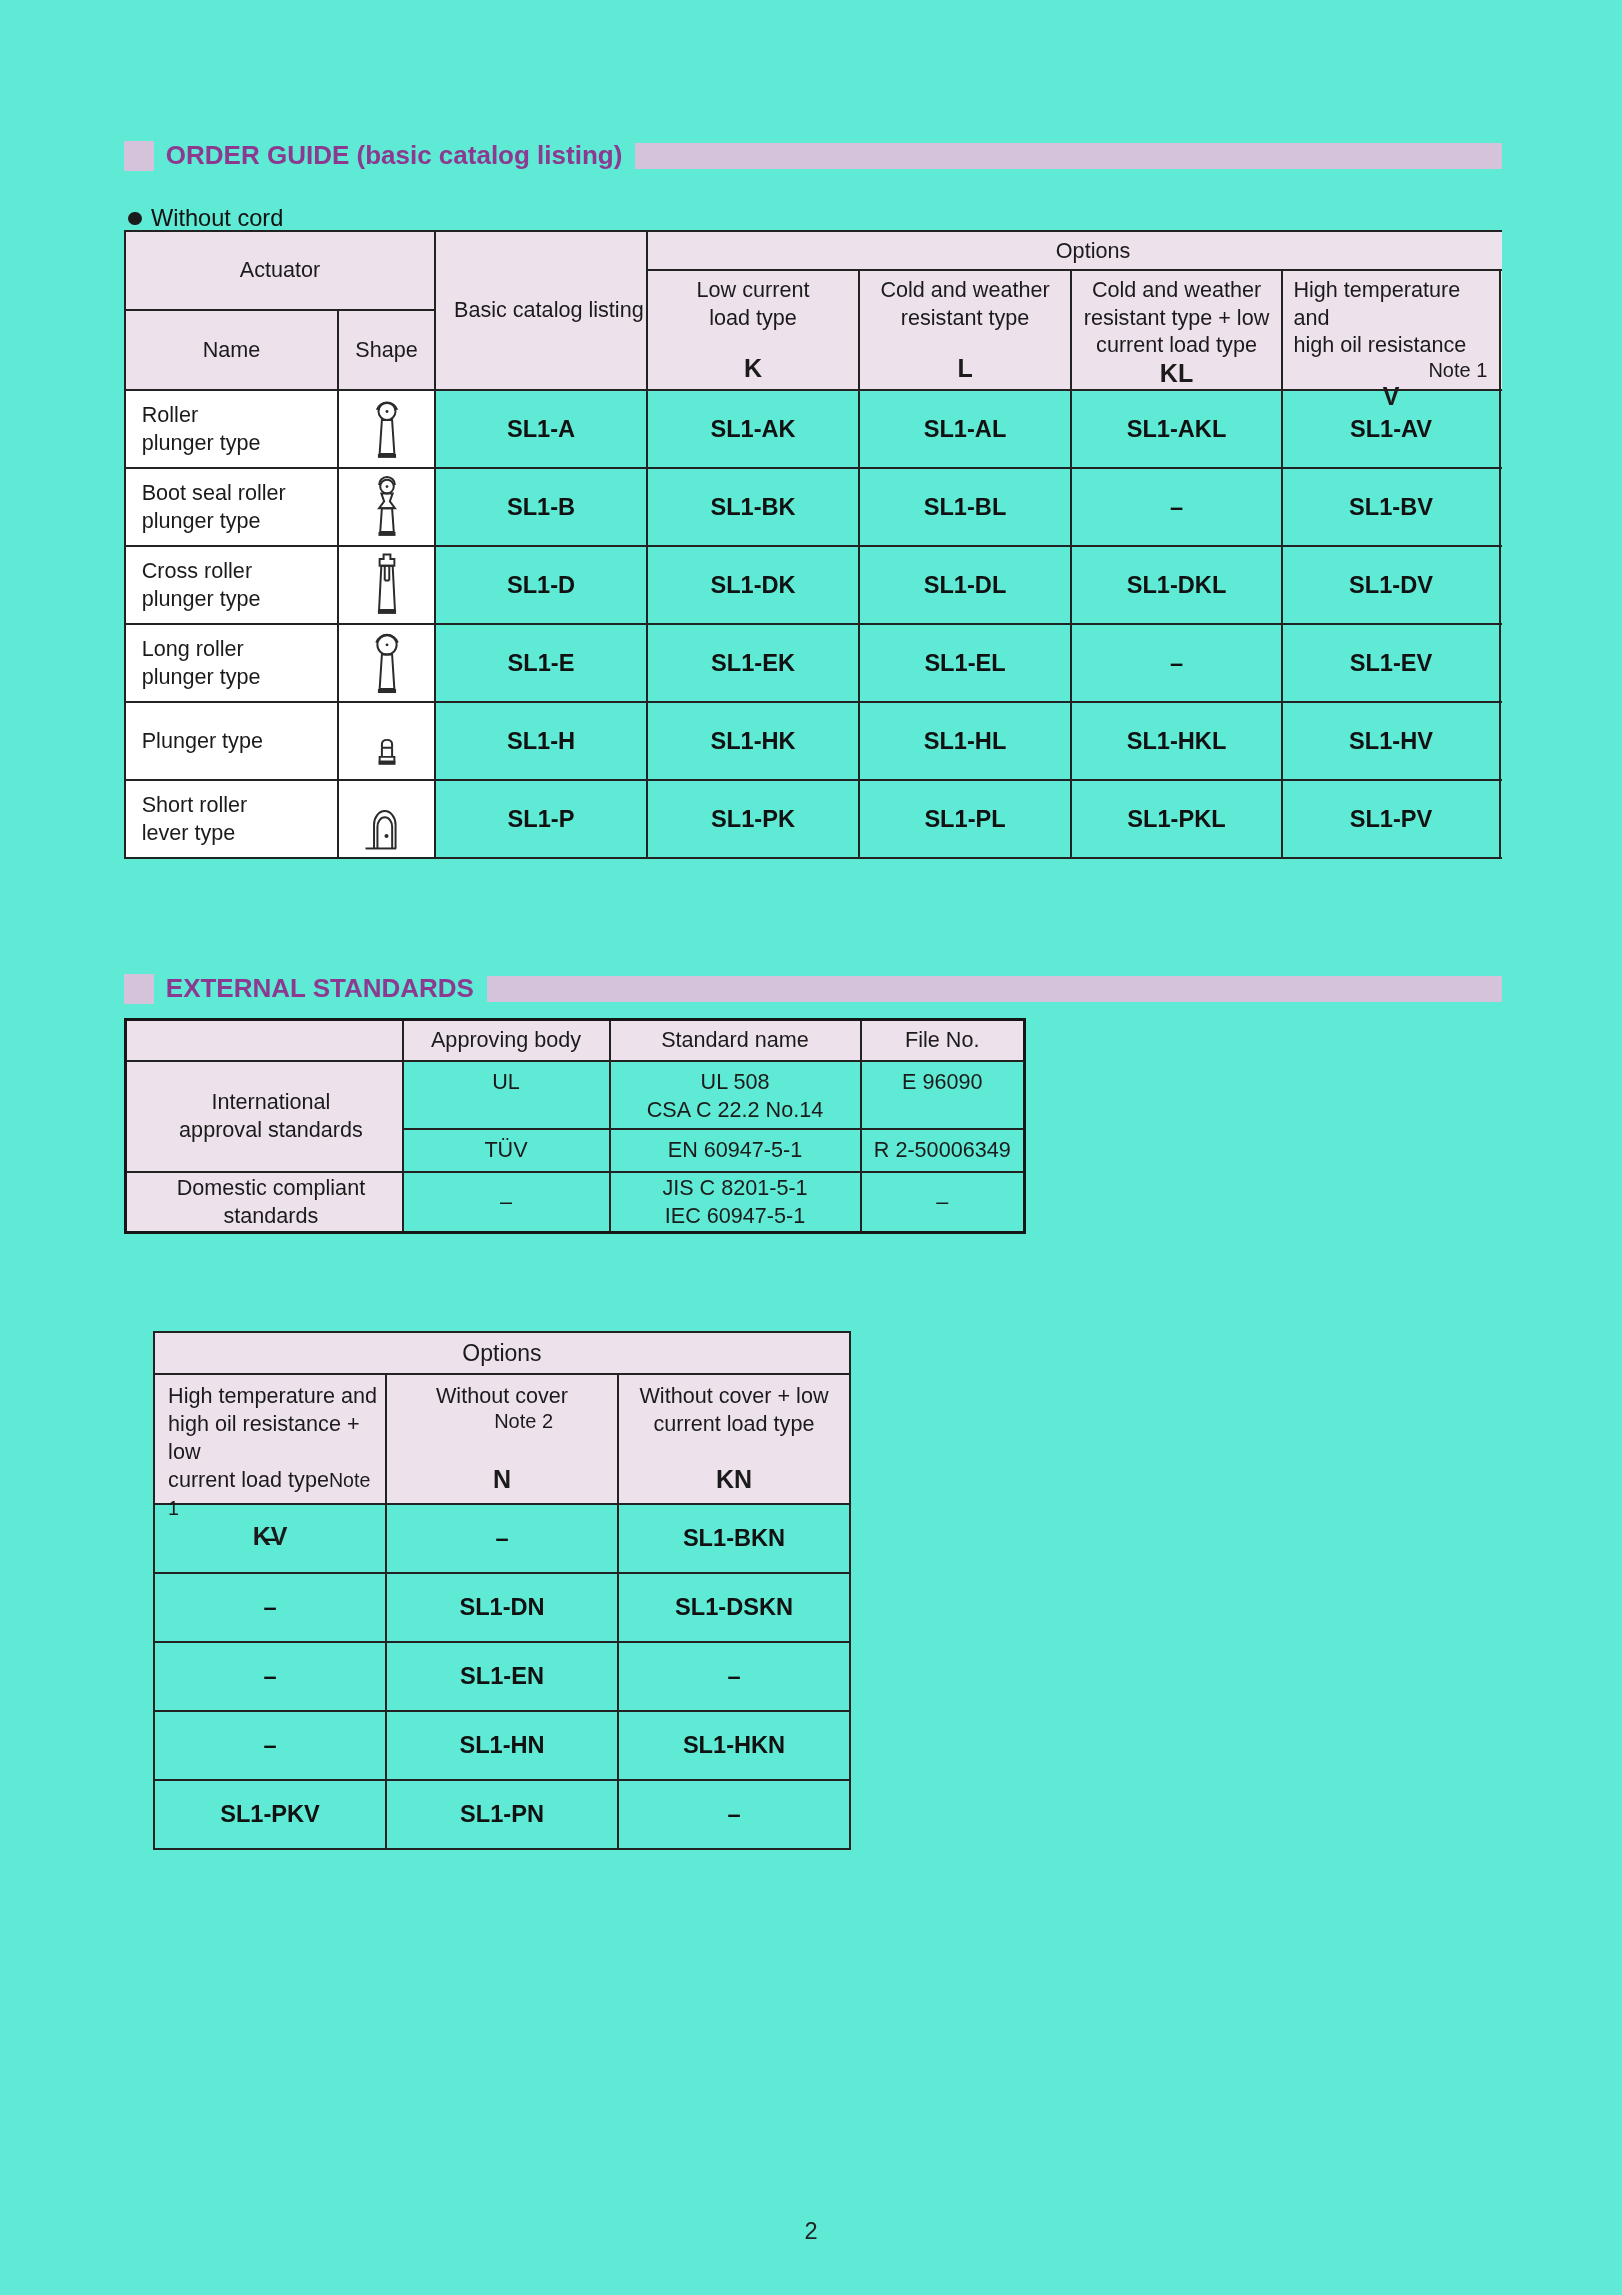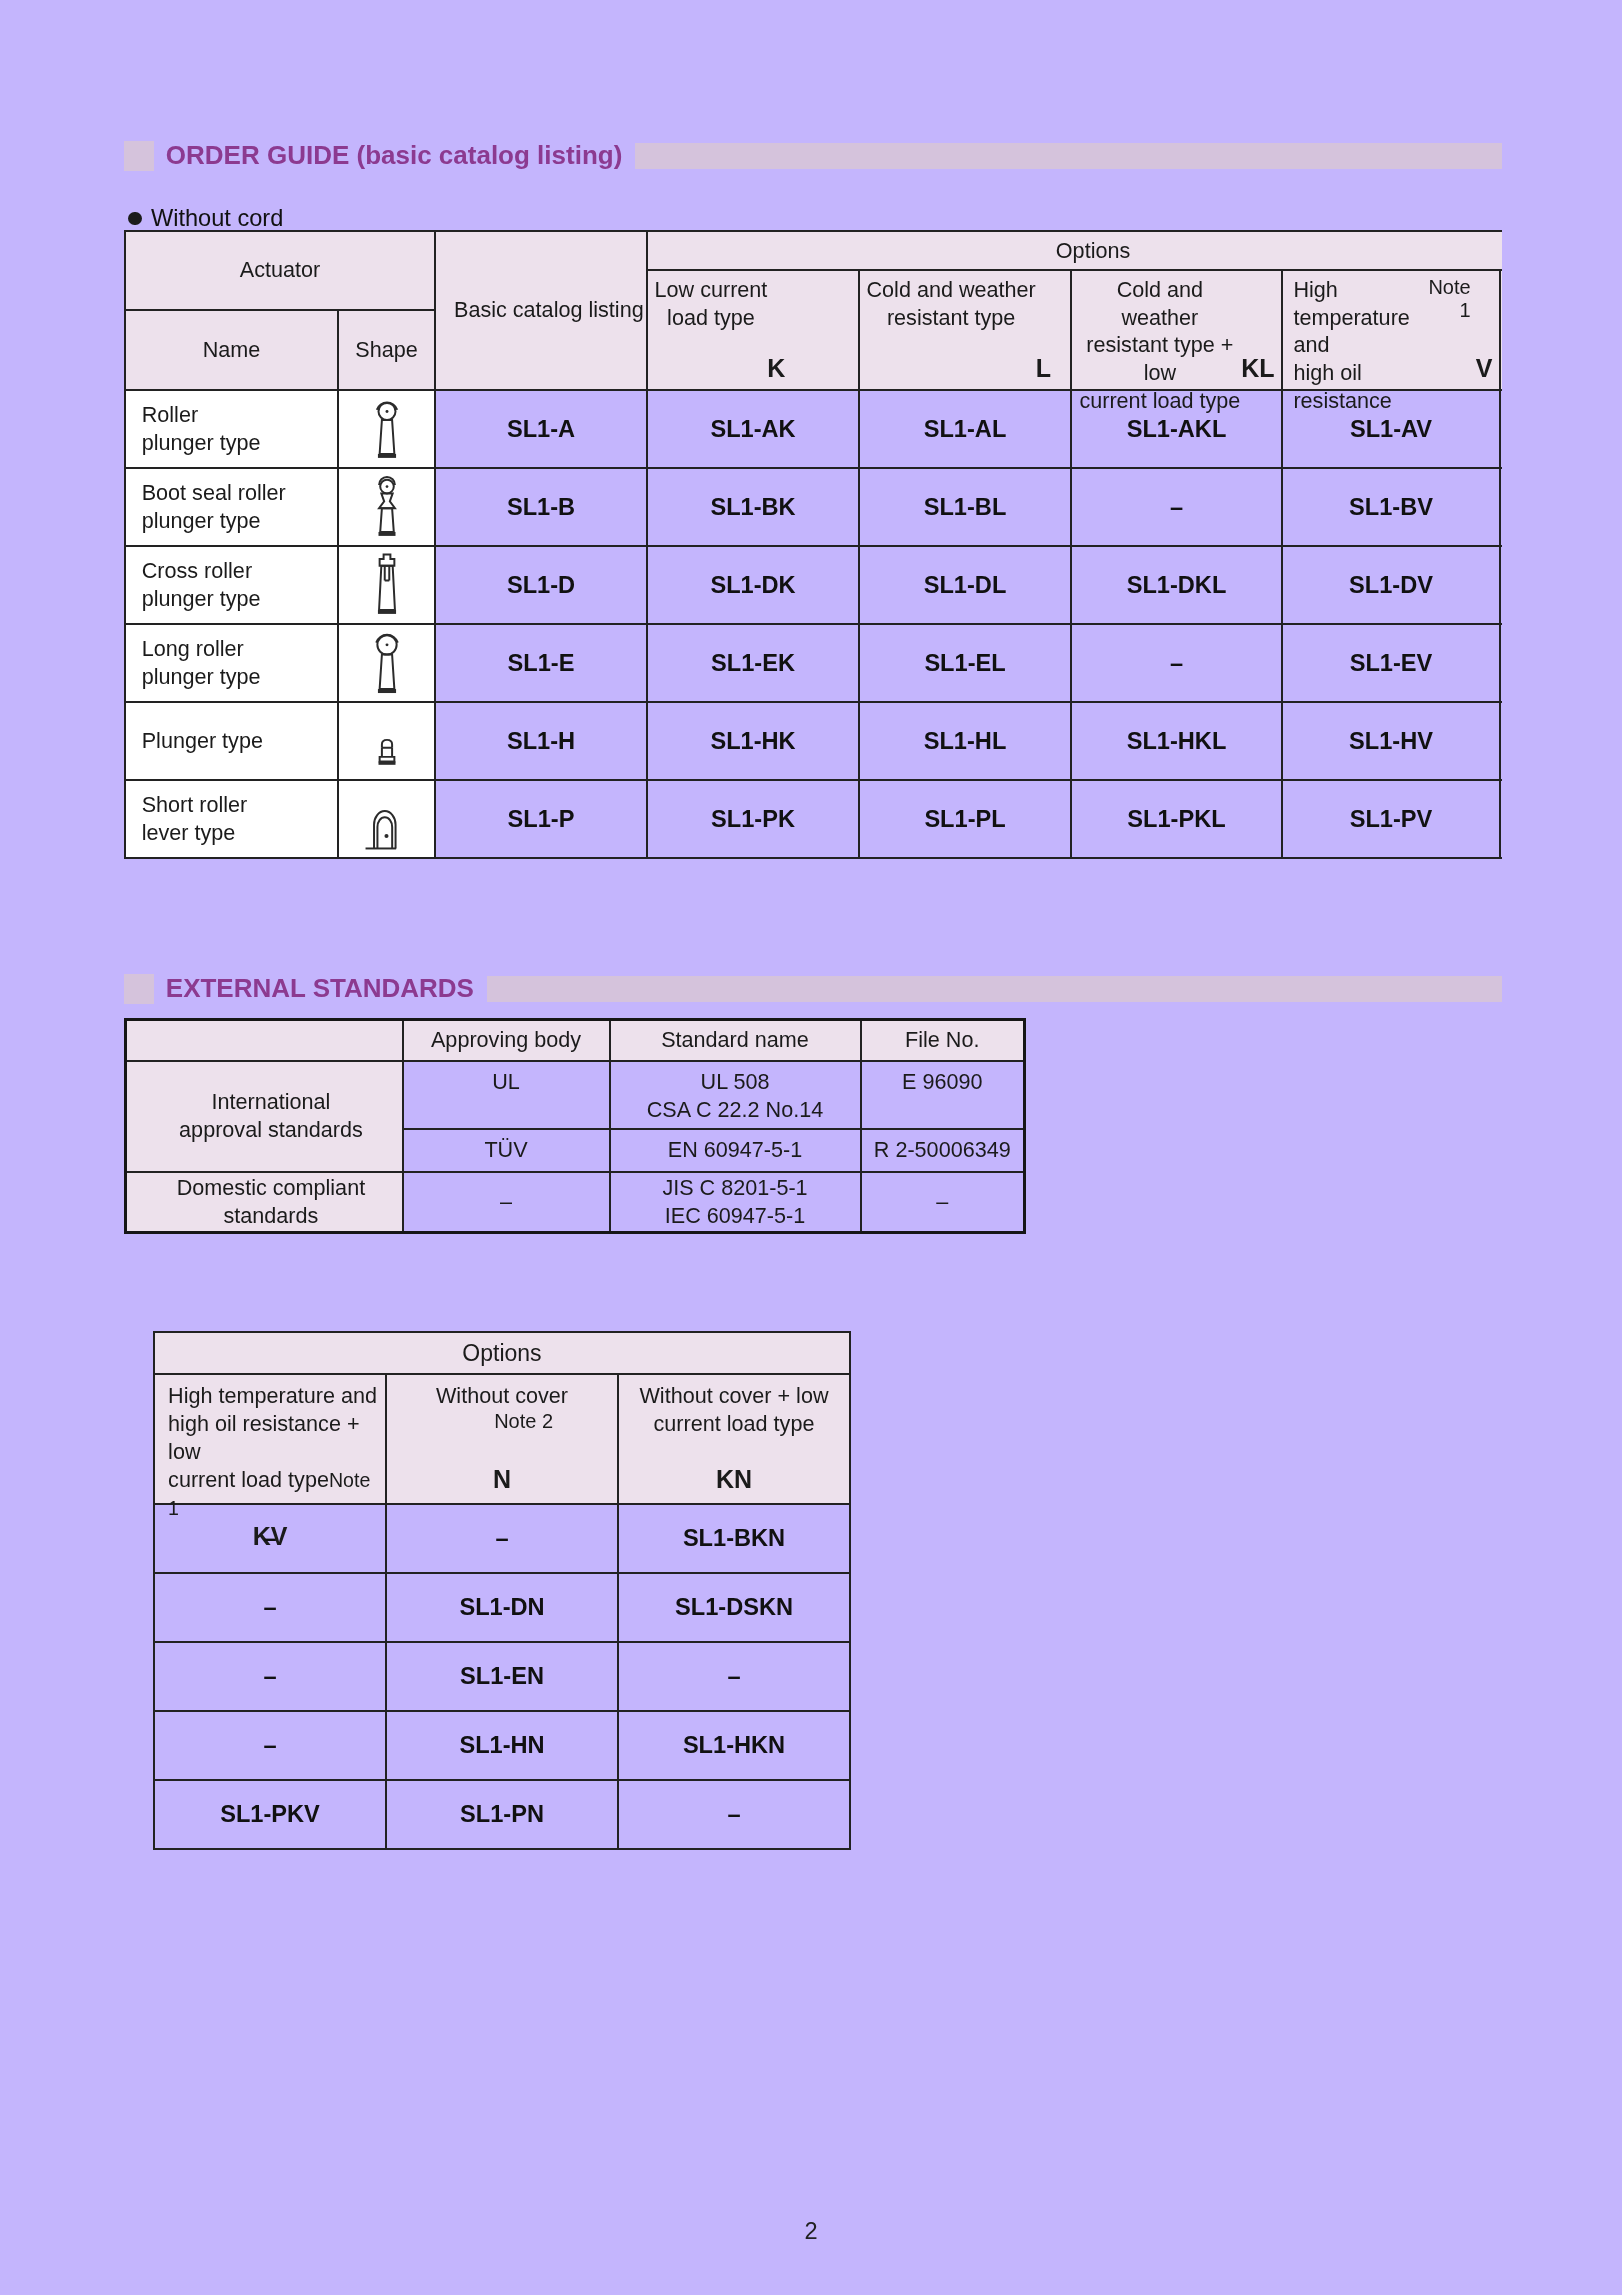--- a/index.html
+++ b/index.html
@@ -1,17 +1,17 @@
 <!DOCTYPE html>
 <html style="font-size:10.5px"><head>
 <meta charset="utf-8">
 <style>
   html,body { margin:0; padding:0; background:#ffffff; }
   .page {
-    position:relative; width:1622px; height:2295px; background:#c4b5fd;
+    position:relative; width:1622px; height:2295px; background:#5eead4;
     font-family:"Liberation Sans", sans-serif; color:#1b1b1b;
   }
 
   
   .sec-header { position:absolute; left:124px; width:1378px; display:flex; align-items:center; }
   .sec-square { width:30px; height:30px; background:#d5c3dc; flex:0 0 auto; }
   .sec-title { margin-left:11.8px; font-size:26px; font-weight:bold; color:#8c3a90; white-space:nowrap; }
   .sec-bar { height:26px; background:#d5c3dc; flex:1 1 auto; margin-left:13px; }
 
   .subtitle { position:absolute; left:128px; top:205px; display:flex; align-items:center; font-size:23.6px; color:#111; }
@@ -24,21 +24,21 @@
   .hd { font-size:21.6px; text-align:center; color:#1b1b1b; }
   .pn { font-size:23.6px; font-weight:bold; text-align:center; color:#111; }
   .dash { font-size:23.6px; font-weight:bold; text-align:center; color:#111; }
 
   
   .t1wrap { position:absolute; left:124px; top:230px; width:1378px; overflow:hidden; }
   .t1 { width:1413px; border:2.6px solid #222; }
   .name-cell { font-size:21.6px; text-align:left; padding-left:15.7px; line-height:1.3; background:#fff; }
   .shape-cell { text-align:center; background:#fff; }
   .hcol { padding:0; }
-  .hcol-inner { height:118px; display:flex; flex-direction:row; padding:5.2px 6.5px 3.9px 6.5px; box-sizing:border-box; }
+  .hcol-inner { height:118px; display:flex; flex-direction:column; padding:5.2px 6.5px 3.9px 6.5px; box-sizing:border-box; }
   .hlines { font-size:21.6px; line-height:1.28; text-align:center; }
   .hlines.left { text-align:left; padding-left:3.9px; }
   .hlines span { display:block; }
   .hnote { font-size:20px; text-align:right; padding-right:5.2px; }
   .hcode { margin-top:auto; font-size:25px; font-weight:bold; text-align:center; padding-bottom:2.6px; }
 
   
   .notes { position:absolute; left:126px; top:862px; font-size:22px; line-height:1.45; color:#1b1b1b; }
 
   

